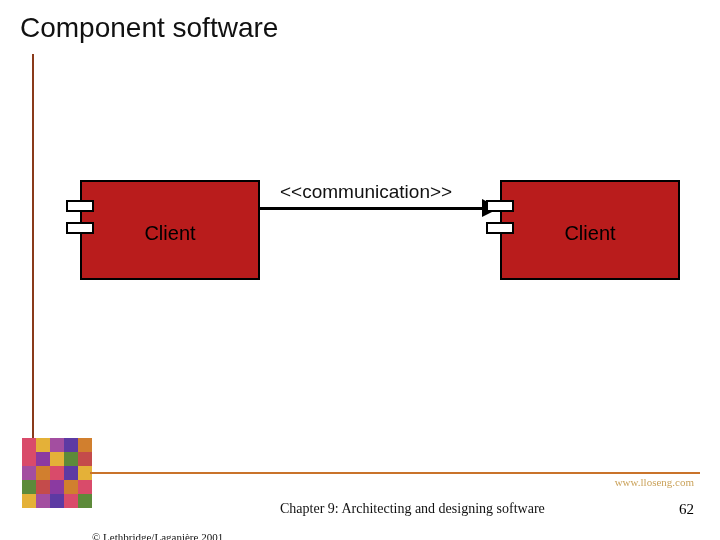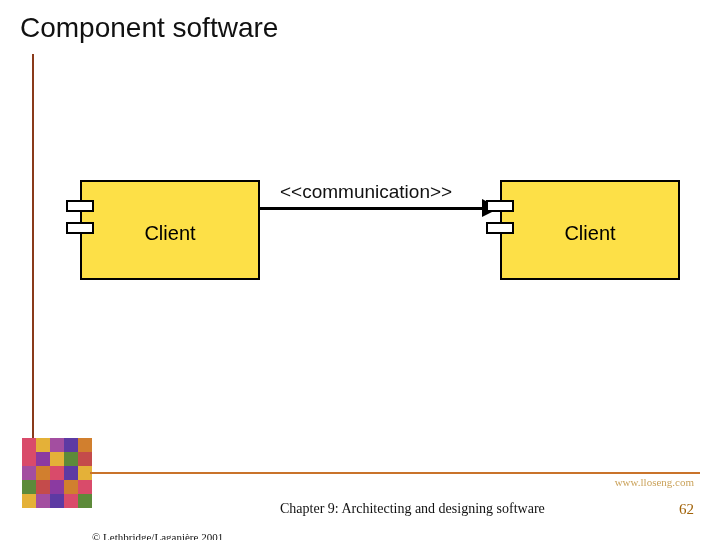--- a/index.html
+++ b/index.html
@@ -32,21 +32,21 @@
   .diagram {
     position: absolute;
     top: 180px;
     left: 80px;
     width: 600px;
     height: 120px;
   }
   .comp {
     position: absolute;
     border: 2px solid #000;
-    background: #fde047;
+    background: #b91c1c;
     height: 100px;
     width: 180px;
   }
   .comp-left { left: 0; top: 0; }
   .comp-right { left: 420px; top: 0; }
   .comp-label {
     position: absolute;
     top: 40px;
     width: 100%;
     text-align: center;
@@ -150,21 +150,21 @@
     font-size: 14px;
     font-family: "Times New Roman", serif;
     color: #111;
   }
   .pagenum {
     position: absolute;
     right: 26px;
     top: -2px;
     font-size: 15px;
     font-family: "Times New Roman", serif;
-    color: #a16207;
+    color: #000000;
   }
 </style>
 </head>
 <body>
 
 <div class="title">Component software</div>
 <div class="vrule"></div>
 
 <div class="diagram">
   <div class="comp comp-left">

